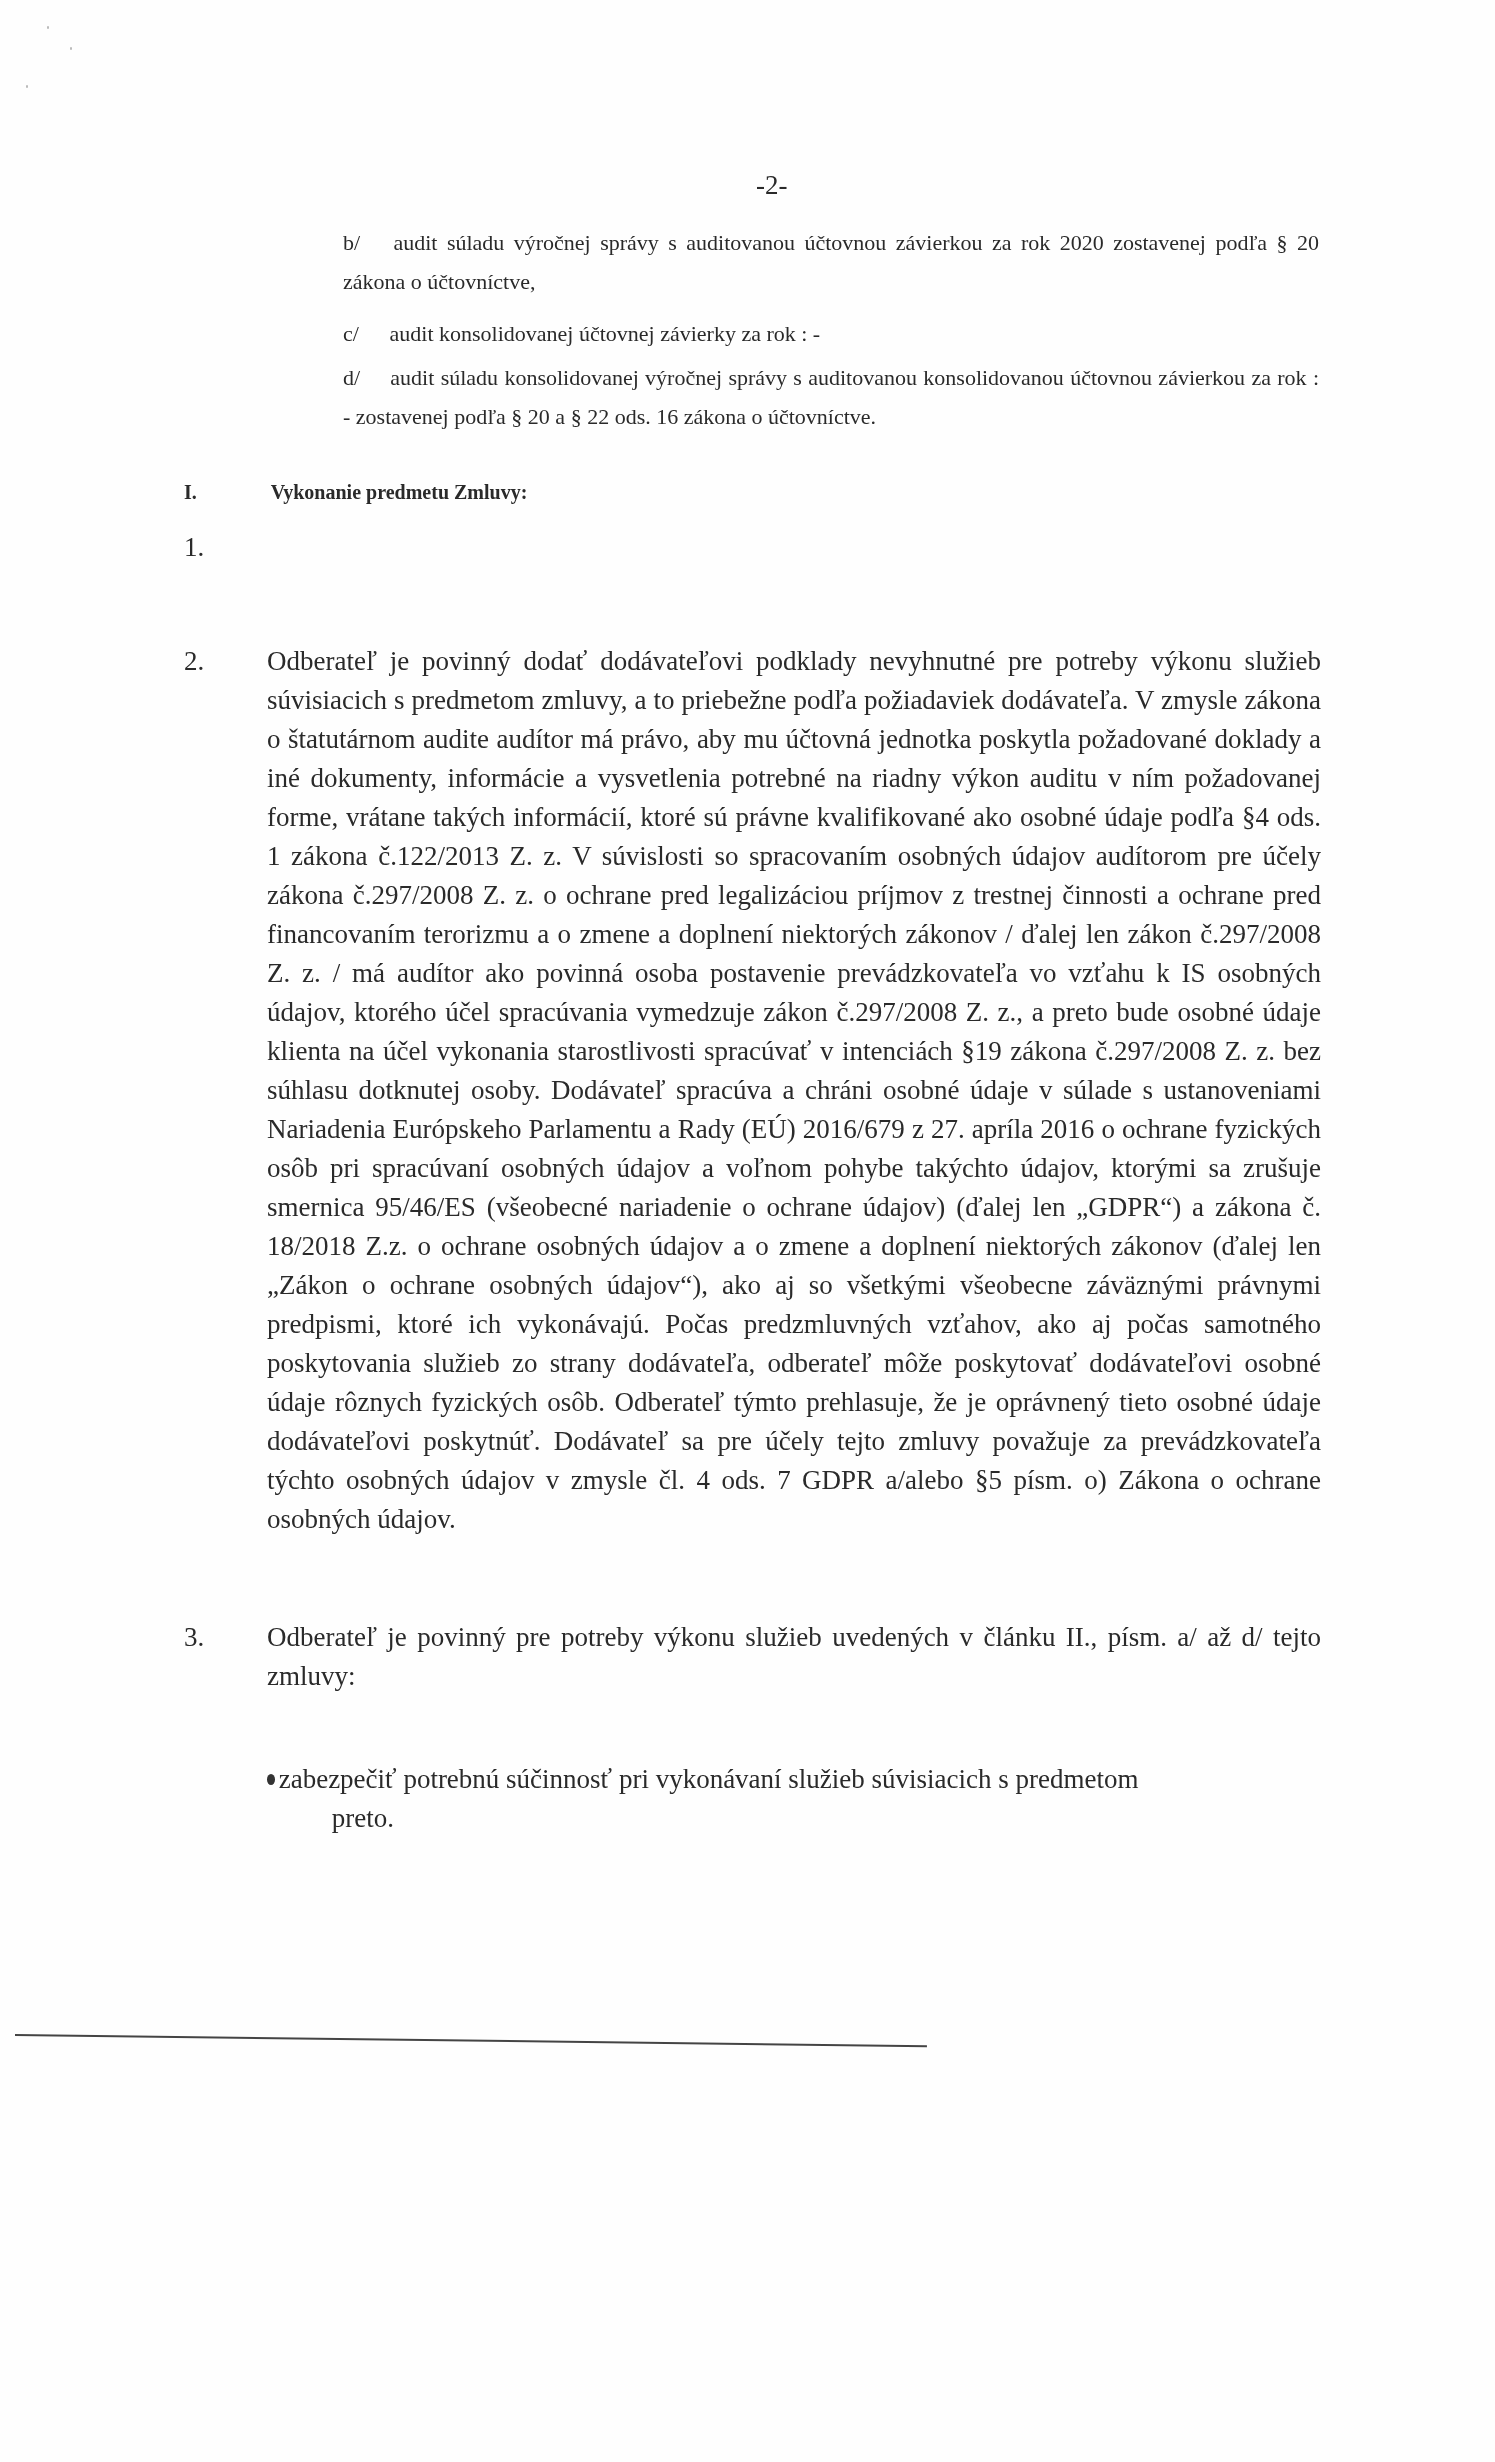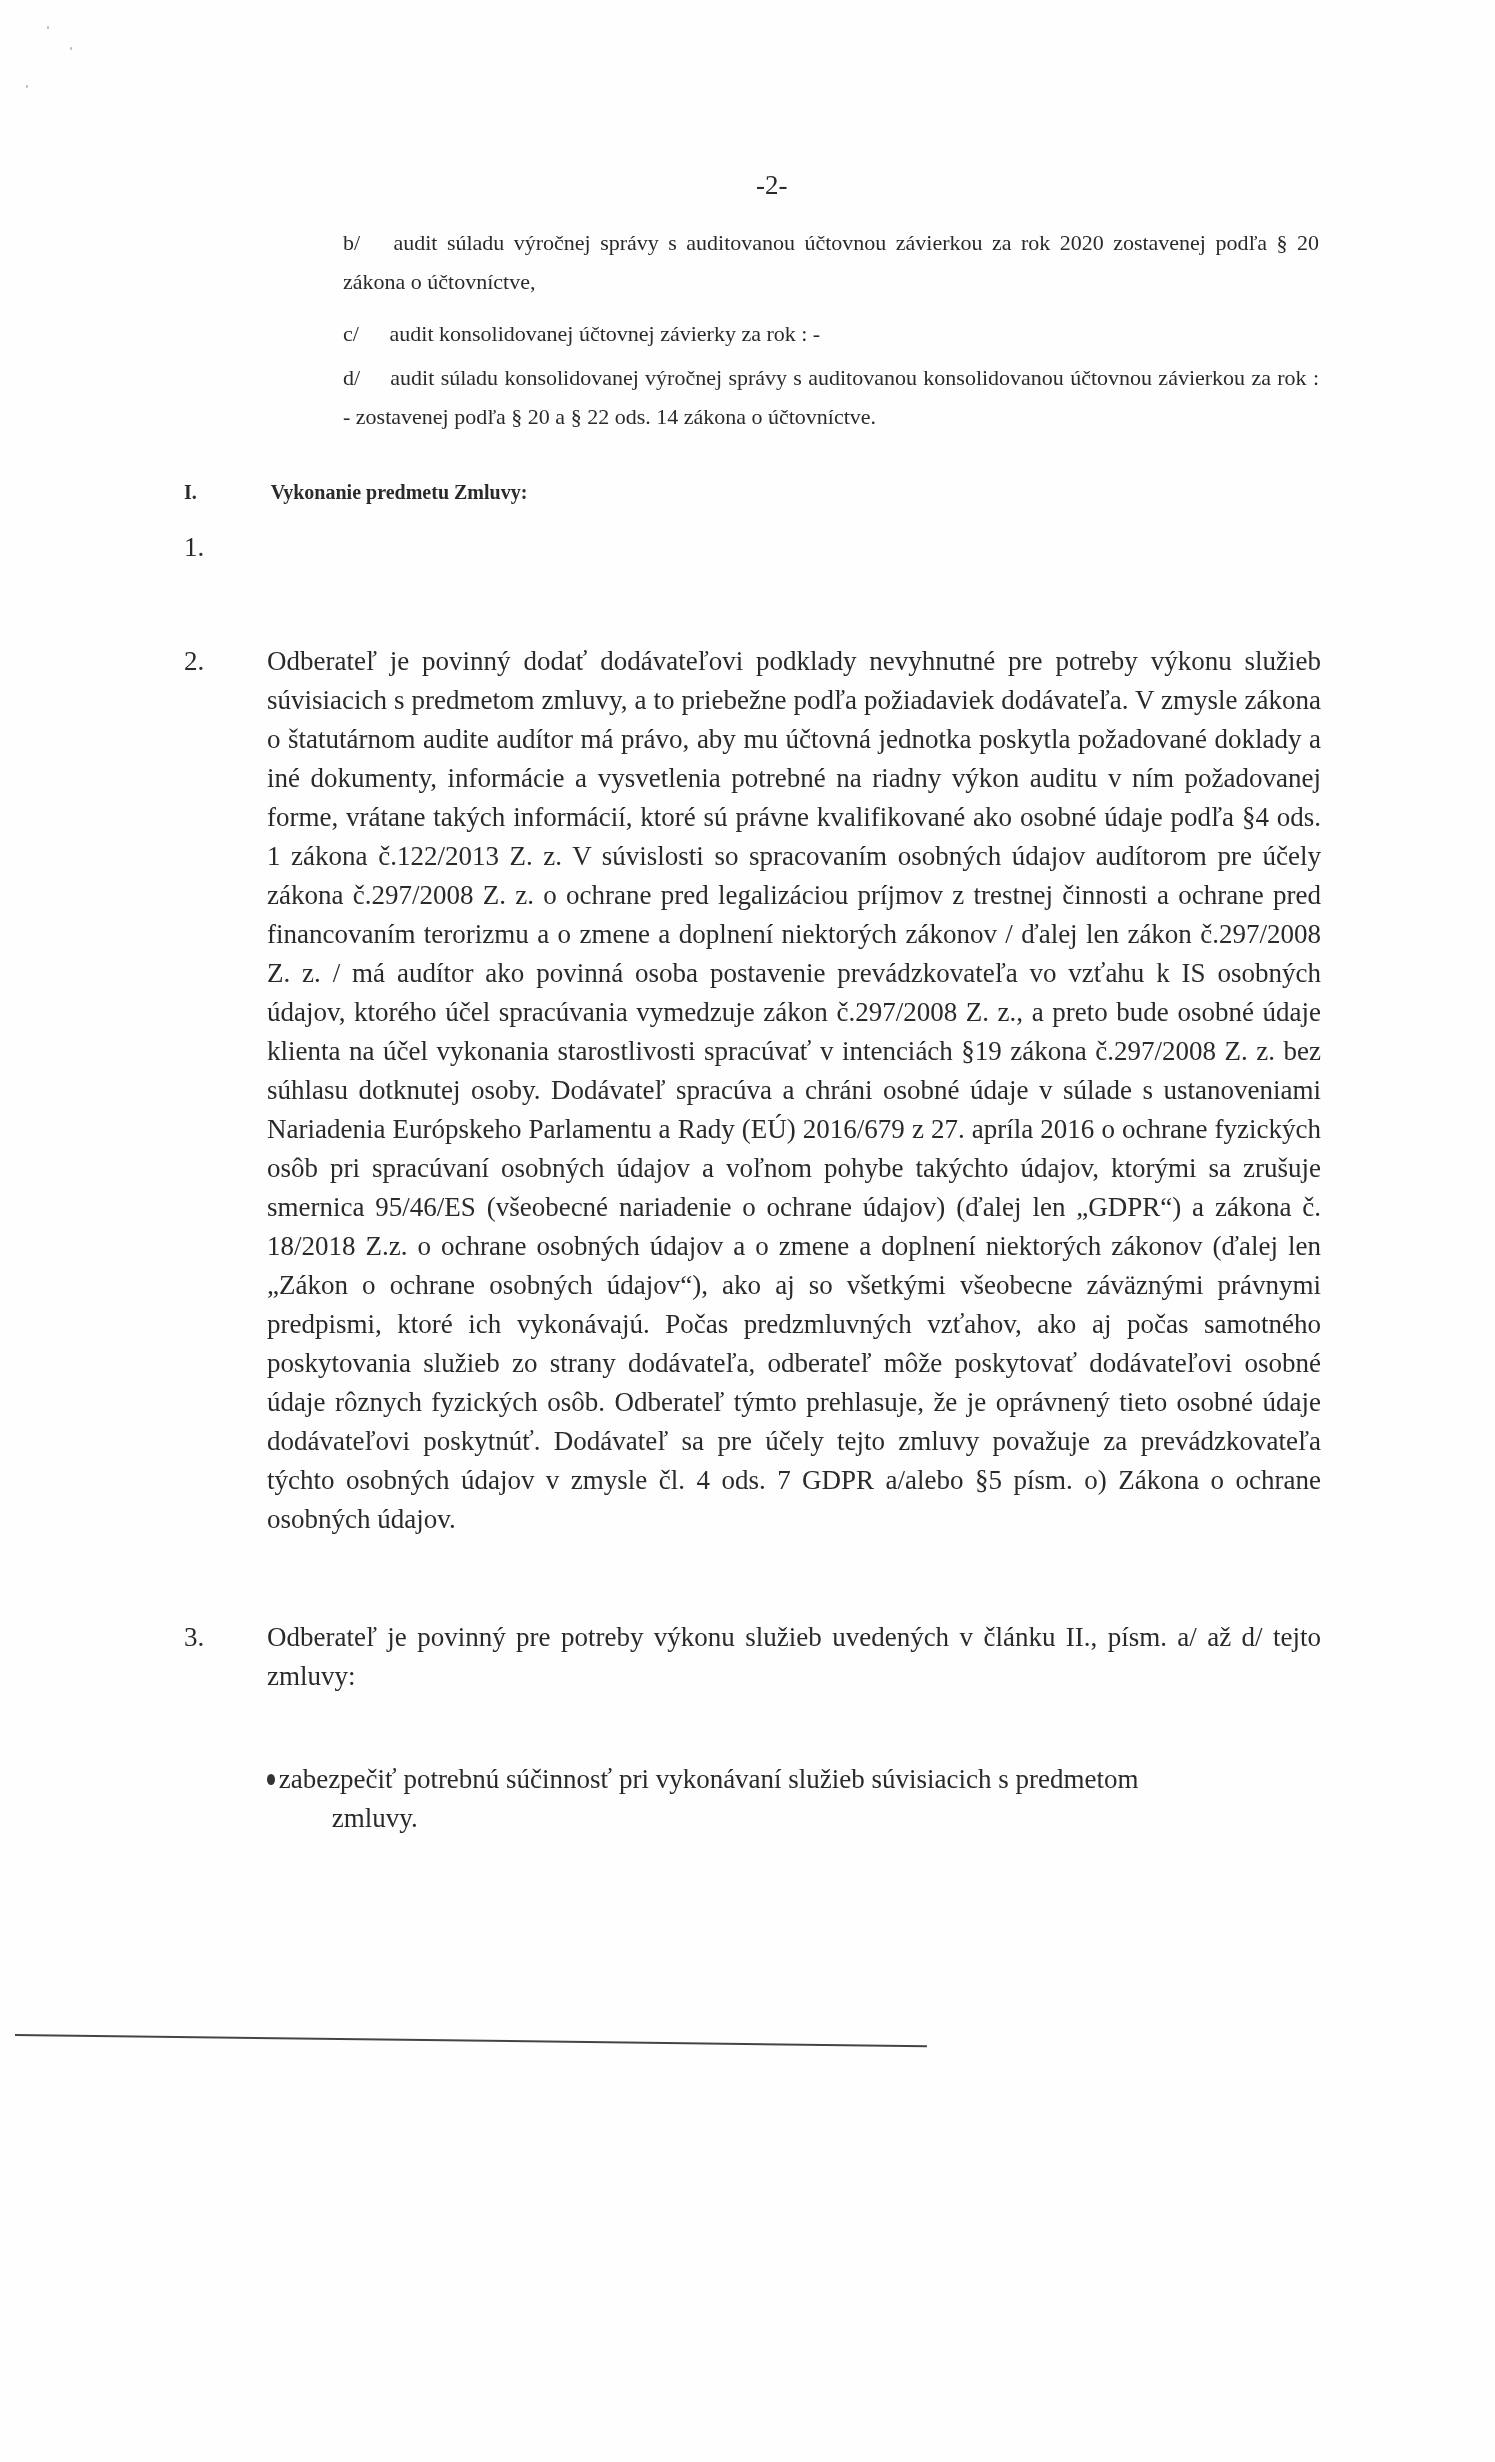--- a/index.html
+++ b/index.html
@@ -37,21 +37,21 @@
   <div class="p sub" style="top:223px">
     <span class="lab">b/</span>
     <span>audit súladu výročnej správy s auditovanou účtovnou závierkou za rok 2020 zostavenej podľa § 20 zákona o účtovníctve,</span>
   </div>
   <div class="p sub" style="top:314px">
     <span class="lab">c/</span>
     <span>audit konsolidovanej účtovnej závierky  za rok : -</span>
   </div>
   <div class="p sub" style="top:358px">
     <span class="lab">d/</span>
-    <span>audit súladu konsolidovanej výročnej správy s auditovanou konsolidovanou účtovnou závierkou za rok : - zostavenej podľa § 20 a § 22 ods. 14 zákona o účtovníctve.</span>
+    <span>audit súladu konsolidovanej výročnej správy s auditovanou konsolidovanou účtovnou závierkou za rok : - zostavenej podľa § 20 a § 22 ods. 16 zákona o účtovníctve.</span>
   </div>
 
   <div class="heading">
     <span class="num">I.</span>
     <span>Vykonanie predmetu Zmluvy:</span>
   </div>
 
   <div class="item" style="top:528px">
     <span class="num">1.</span>
   </div>
@@ -68,19 +68,19 @@
     <div class="body">
         <p>Odberateľ je povinný pre potreby výkonu služieb uvedených v článku II., písm. a/ až d/ tejto zmluvy:</p>
       </div>
   </div>
 
 
   <div class="bullet" style="top:1760px">
     <span class="dot"></span>
     <div class="text">
       <span>zabezpečiť potrebnú súčinnosť pri vykonávaní služieb súvisiacich s predmetom</span>
-      <span class="cont">zmluvy.</span>
+      <span class="cont">preto.</span>
     </div>
   </div>
 
   <div class="footline"></div>
 </div>
 
 
 </body></html>

